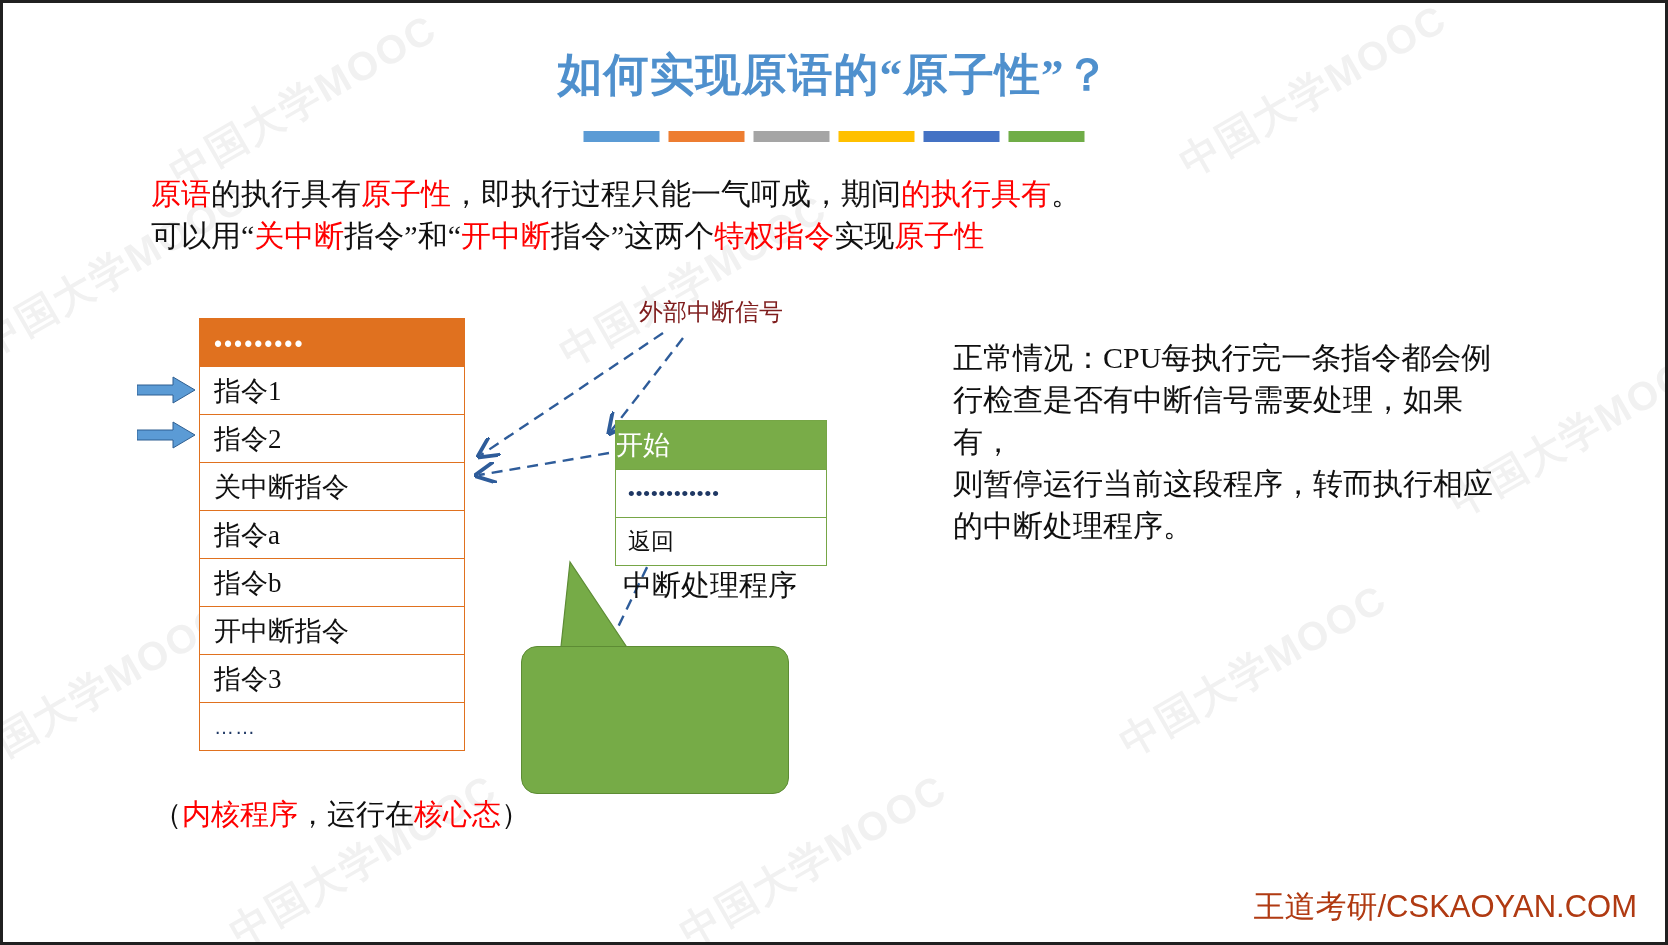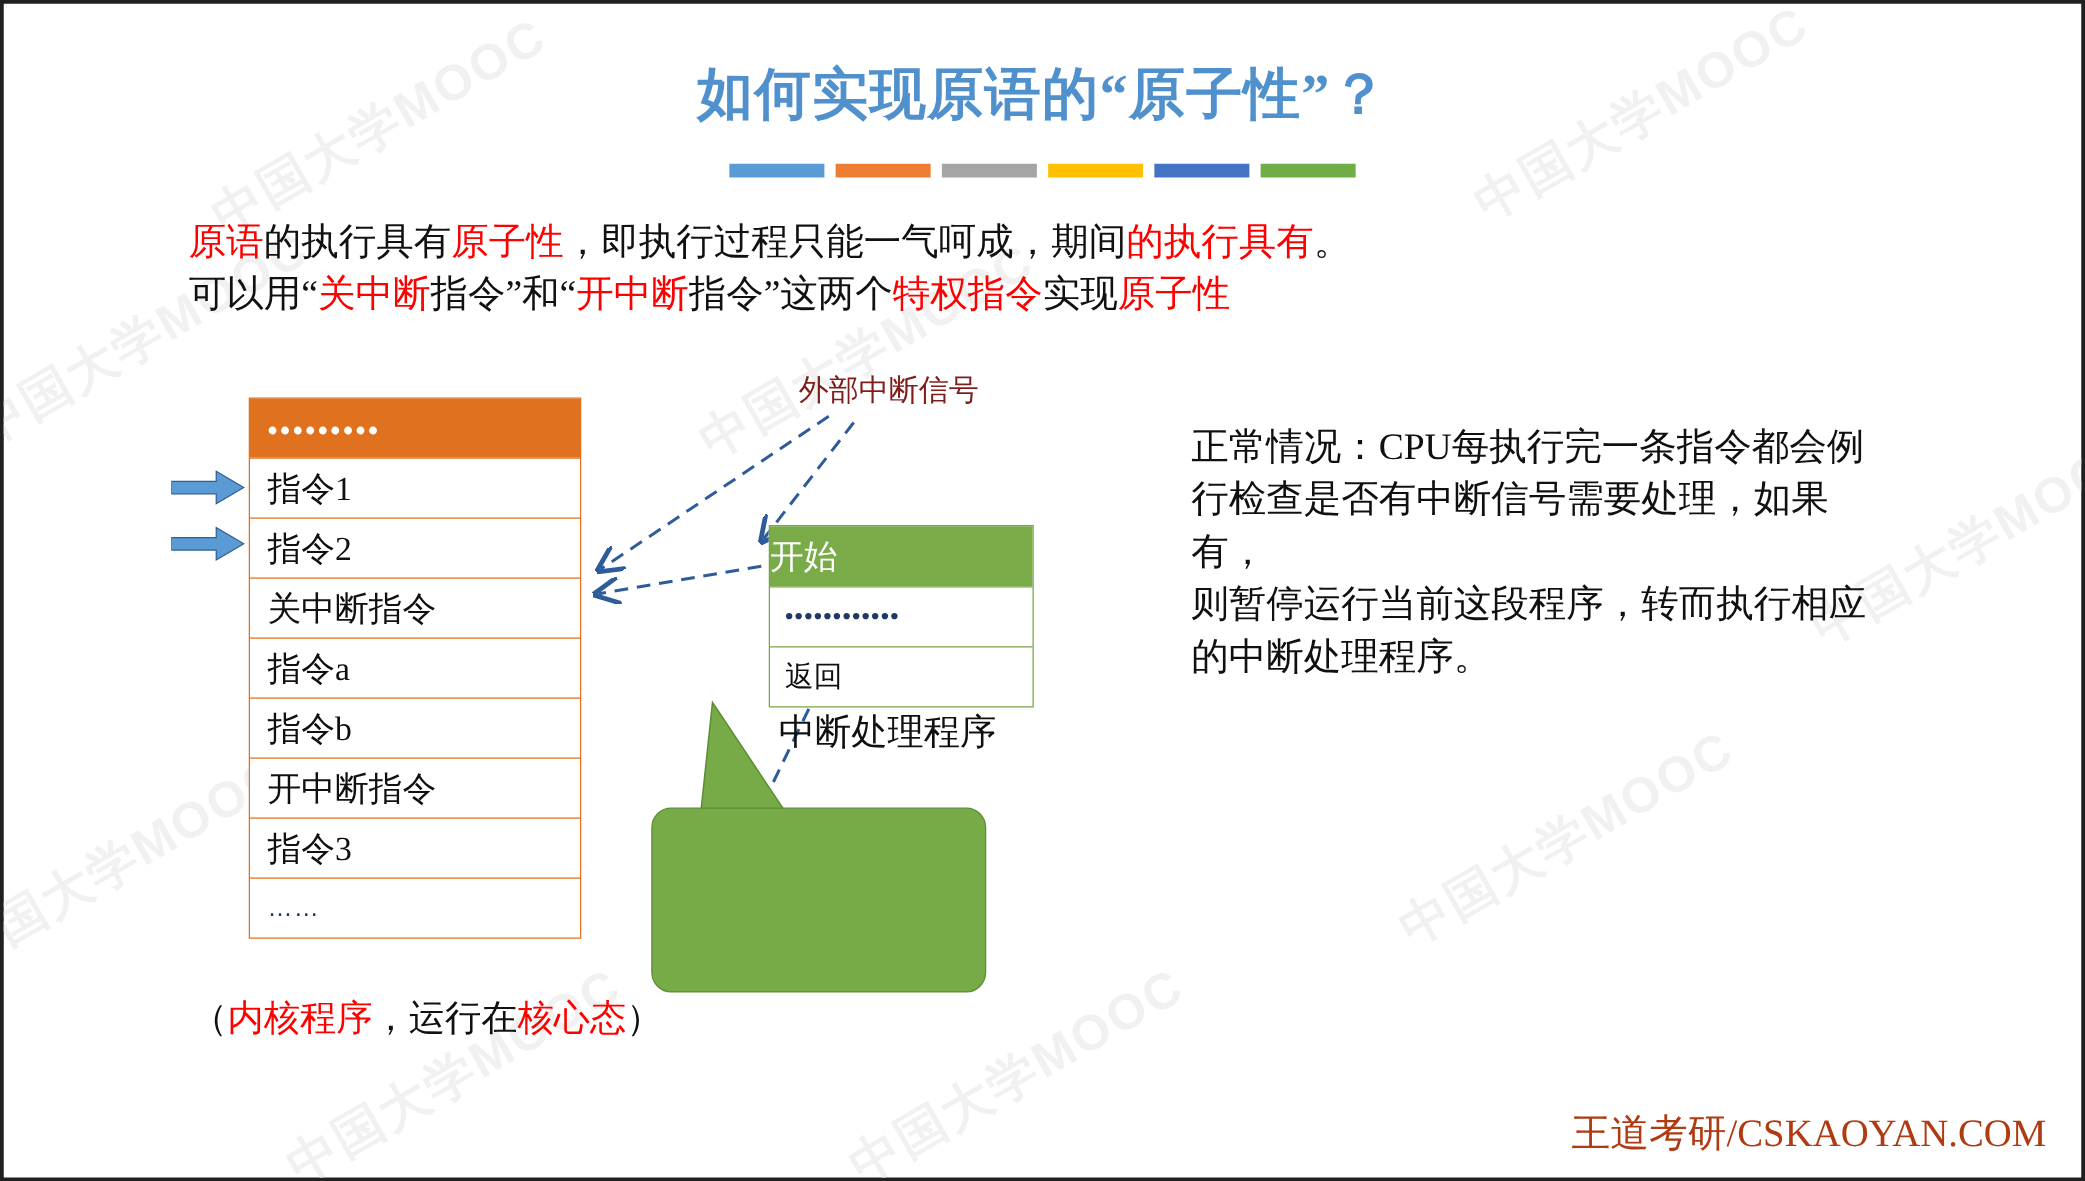--- a/index.html
+++ b/index.html
@@ -233,21 +233,21 @@
   }
   .right-para .ind { display: block; }
 
   
   .brand {
     position: absolute;
     right: 28px;
     bottom: 14px;
     font-size: 31px;
     color: #b03a12;
-    font-family: Liberation Serif, serif;
+    font-family: Liberation Sans, sans-serif;
     white-space: nowrap;
   }
 </style>
 </head>
 <body>
 
 <div id="slide">
 
   <div class="wm" style="left:-40px; top:240px;">中国大学MOOC</div>
   <div class="wm" style="left:150px; top:70px;">中国大学MOOC</div>

